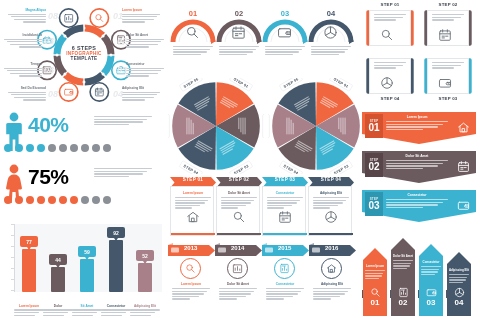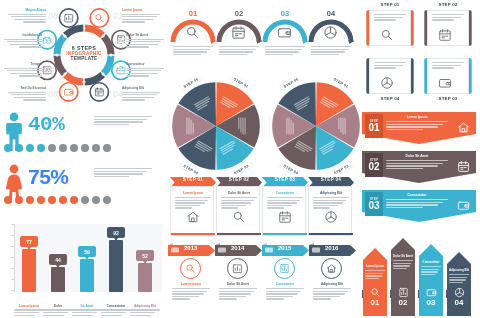--- a/index.html
+++ b/index.html
@@ -320,21 +320,21 @@
       <div class="hub-num" style="left:48px; top:11px;">08</div>
       </div>
   </div>
 
   <div id="panel-pct">
       <div class="pct-row" style="top:0px;">
         <div class="pct-figure"><svg width="20" height="40" viewBox="0 0 20 40">
            <circle cx="10" cy="5" r="4.4" fill="#3bb3d0"></circle>
            <path d="M3.8 11h12.4c1 0 1.6.8 1.6 1.7v9.5h-3.2V39h-3.3V27.5h-2.6V39H5.4V22.2H2.2v-9.5C2.2 11.8 2.8 11 3.8 11z" fill="#3bb3d0"></path>
          </svg></div>
-        <div class="pct-num" style="left:26px; top:1px; color:#3bb3d0;font-family:Liberation Mono, monospace;">40%</div>
+        <div class="pct-num" style="left:26px; top:1px; color:#3bb3d0;">40%</div>
         <div class="pct-txt" style="left:92px; top:4px;">
           <div class="lorem-lines">
             <div class="ll w100"></div>
             <div class="ll w92"></div>
             <div class="ll w84"></div>
             <div class="ll w60"></div>
           </div>
         </div>
         <div class="dots" style="left:2px; top:32px;">
           <div class="dot" style="background:#3bb3d0"></div>
@@ -347,21 +347,21 @@
           <div class="dot" style="background:#8a9096"></div>
           <div class="dot" style="background:#8a9096"></div>
           <div class="dot" style="background:#8a9096"></div>
         </div>
       </div>
       <div class="pct-row" style="top:52px;">
         <div class="pct-figure"><svg width="20" height="40" viewBox="0 0 20 40">
            <circle cx="10" cy="5" r="4.4" fill="#f0663f"></circle>
            <path d="M10 10.5c3.6 0 5.6 2 6.3 5.3l1.6 8c.2 1-.4 1.7-1.3 1.7h-2.3L15.6 39h-3.4l-.6-11h-3.2l-.6 11H4.4l1.3-13.5H3.4c-.9 0-1.5-.7-1.3-1.7l1.6-8c.7-3.3 2.7-5.3 6.3-5.3z" fill="#f0663f"></path>
          </svg></div>
-        <div class="pct-num" style="left:26px; top:1px; color:#3b82f6;">75%</div>
+        <div class="pct-num" style="left:26px; top:1px; color:#000000;">75%</div>
         <div class="pct-txt" style="left:92px; top:4px;">
           <div class="lorem-lines">
             <div class="ll w100"></div>
             <div class="ll w92"></div>
             <div class="ll w84"></div>
             <div class="ll w60"></div>
           </div>
         </div>
         <div class="dots" style="left:2px; top:32px;">
           <div class="dot" style="background:#f0663f"></div>

